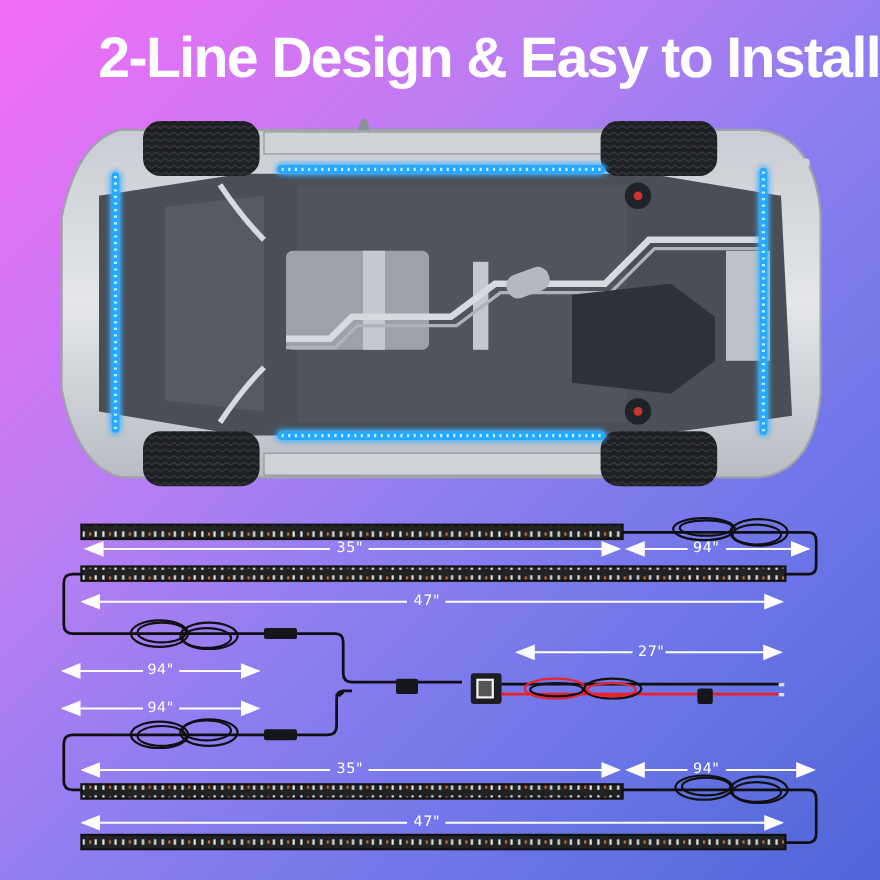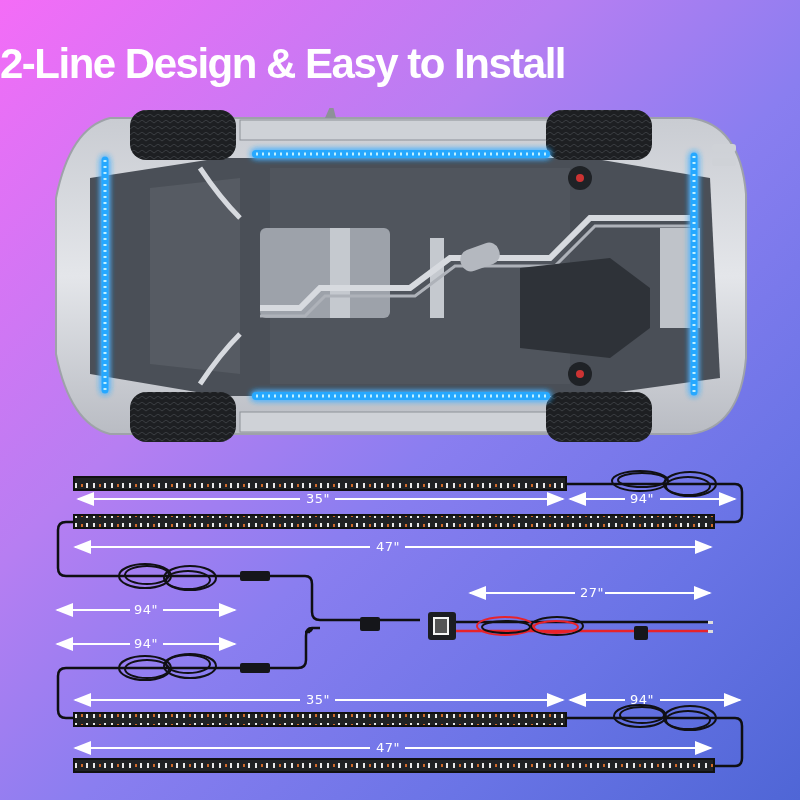--- a/index.html
+++ b/index.html
@@ -2,22 +2,22 @@
 <html><head>
 <meta charset="utf-8">
 <style>
   html, body { margin: 0; padding: 0; }
   body {
     width: 800px; height: 800px; overflow: hidden; position: relative;
     background: linear-gradient(135deg, #f46cf7 0%, #b77ef2 35%, #8a7ef0 55%, #6a74e6 78%, #4f66d6 100%);
     font-family: "Liberation Sans", "DejaVu Sans", sans-serif;
   }
   .title {
-    position: absolute; left: 0; top: 40px; width: 800px; text-align: left;
-    color: #ffffff; font-weight: bold; font-size: 42px; letter-spacing: -1.5px;
+    position: absolute; left: 0; top: 23px; width: 800px; text-align: right;
+    color: #ffffff; font-weight: bold; font-size: 52px; letter-spacing: -1.5px;
     font-family: "Liberation Sans", sans-serif;
   }
   .car { position: absolute; left: 50px; top: 108px; width: 700px; height: 336px; }
   .scene { position: absolute; left: 0; top: 0; width: 800px; height: 800px; }
   .dim-label {
     position: absolute; color: #ffffff; font-size: 13px; letter-spacing: 0.5px;
     font-family: "DejaVu Sans", sans-serif; padding: 0 6px; line-height: 14px;
   }
 </style>
 </head>

